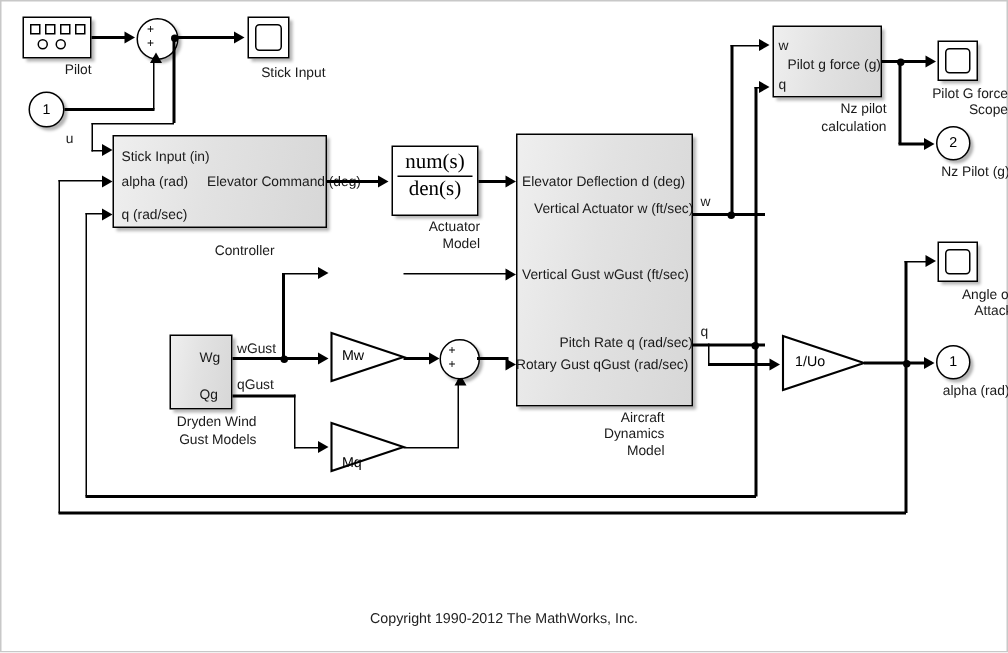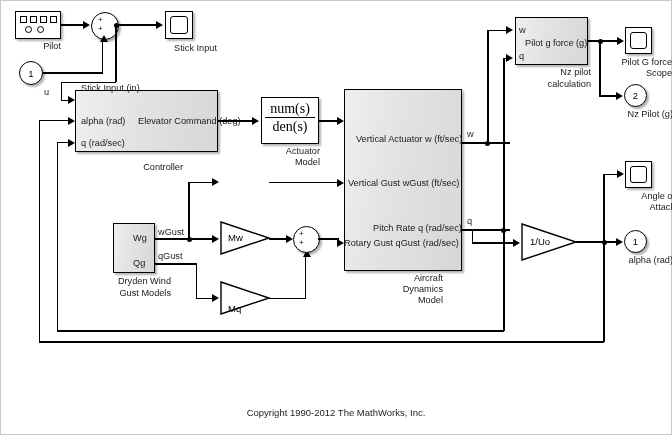--- a/index.html
+++ b/index.html
@@ -85,21 +85,21 @@
   <div class="wire wh" style="left:60px;top:98.6px;width:10px;"></div>
   <div class="arw" style="left:67px;top:95px;"></div>
 
   <div class="port" style="left:18px;top:60px;width:24px;height:24px;">1</div>
   <div class="lbl c" style="left:12px;top:86px;width:36px;">u</div>
   <div class="wire wh" style="left:42px;top:71.4px;width:60px;"></div>
   <div class="wire wv" style="left:101px;top:37px;height:35px;"></div>
   <div class="arwU" style="left:98.8px;top:34px;"></div>
 
   <div class="blk sub" style="left:74px;top:89px;width:143px;height:62px;"></div>
-  <div class="lbl" style="left:80px;top:82px;">Stick Input (in)</div>
+  <div class="lbl" style="left:80px;top:98px;">Stick Input (in)</div>
   <div class="lbl" style="left:80px;top:115px;">alpha (rad)</div>
   <div class="lbl" style="left:80px;top:137px;">q (rad/sec)</div>
   <div class="lbl" style="left:137px;top:115px;">Elevator Command (deg)</div>
   <div class="lbl c" style="left:110px;top:161px;width:72px;">Controller</div>
 
   <div class="arw" style="left:67px;top:116px;"></div>
   <div class="arw" style="left:67px;top:137.5px;"></div>
 
   <div class="wire wh" style="left:217px;top:119.4px;width:38px;"></div>
   <div class="arw" style="left:251px;top:115.8px;"></div>
@@ -110,20 +110,21 @@
     <hr>
     <b>den(s)</b>
   </div>
   <div class="lbl c" style="left:259px;top:145px;width:60px;">Actuator</div>
   <div class="lbl c" style="left:259px;top:156px;width:60px;">Model</div>
 
   <div class="wire wh" style="left:318px;top:119.4px;width:23px;"></div>
   <div class="arw" style="left:336px;top:115.8px;"></div>
 
   <div class="blk sub" style="left:343px;top:88px;width:118px;height:182px;"></div>
+  <div class="lbl" style="left:347px;top:115px;">Elevator Deflection d (deg)</div>
   <div class="lbl" style="left:355px;top:133px;">Vertical Actuator w (ft/sec)</div>
   <div class="lbl" style="left:347px;top:177px;">Vertical Gust wGust (ft/sec)</div>
   <div class="lbl" style="left:372px;top:222px;">Pitch Rate q (rad/sec)</div>
   <div class="lbl" style="left:343px;top:237px;">Rotary Gust qGust (rad/sec)</div>
   <div class="lbl c" style="left:362px;top:272px;width:80px;">Aircraft</div>
   <div class="lbl c" style="left:362px;top:283px;width:80px;">Dynamics</div>
   <div class="lbl c" style="left:362px;top:294px;width:80px;">Model</div>
   <div class="arw" style="left:336px;top:178px;"></div>
   <div class="arw" style="left:336px;top:238px;"></div>
 

